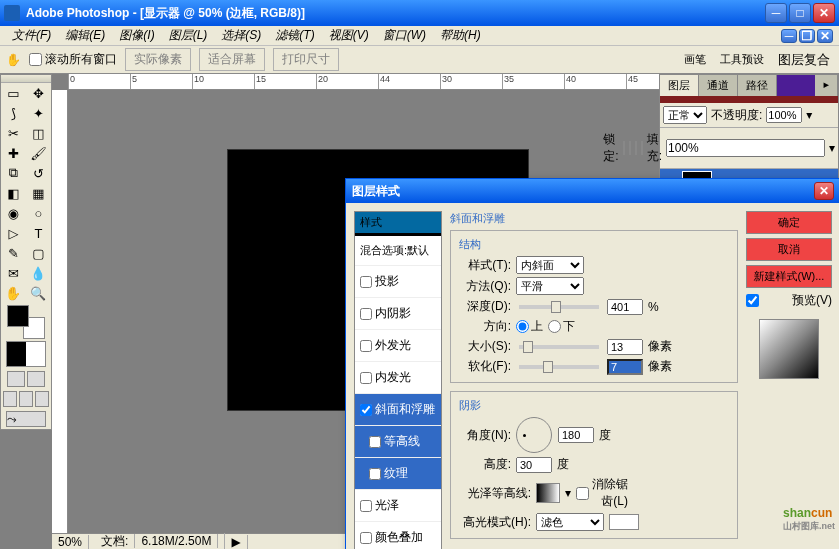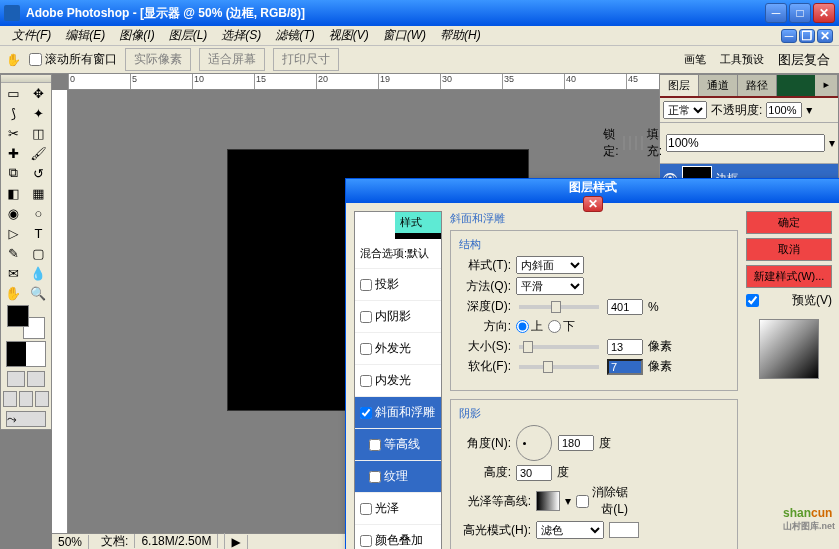--- a/index.html
+++ b/index.html
@@ -29,49 +29,49 @@
 .mode-b { width: 18px; height: 16px; border: 1px solid #888; background: #dcdcdc; cursor: pointer; }
 .docwin { position: absolute; left: 52px; top: 0; right: 180px; bottom: 0; background: #808080; }
 .ruler-h { position: absolute; left: 16px; right: 0; top: 0; height: 16px; background: #fff; border-bottom: 1px solid #888; font-size: 9px; overflow: hidden; }
 .ruler-v { position: absolute; top: 16px; left: 0; width: 16px; bottom: 16px; background: #fff; border-right: 1px solid #888; }
 .canvas-area { position: absolute; left: 16px; top: 16px; right: 0; bottom: 16px; background: #808080; overflow: hidden; }
 .artboard { position: absolute; left: 160px; top: 60px; width: 300px; height: 260px; background: #000; box-shadow: 0 0 0 1px #333; }
 .status-bar { position: absolute; bottom: 0; left: 0; right: 0; height: 16px; background: #ece9d8; border-top: 1px solid #888; display: flex; align-items: center; font-size: 11px; }
 .status-bar span { padding: 0 6px; border-right: 1px solid #aaa; }
 .palette-well { position: absolute; right: 0; top: 0; width: 180px; bottom: 0; background: #808080; }
 .layers-panel { background: #ece9d8; border: 1px solid #888; }
-.panel-tabs { display: flex; background: #14532d; border-bottom: 2px solid #7f1d1d; }
+.panel-tabs { display: flex; background: #4c1d95; border-bottom: 7px solid #7f1d1d; }
 .ptab { padding: 3px 8px; border-right: 1px solid #888; cursor: pointer; font-size: 11px; background: #c0c0b0; }
 .ptab.active { background: #ece9d8; }
 .panel-opts { padding: 3px; display: flex; align-items: center; gap: 4px; border-bottom: 1px solid #aaa; }
 .panel-opts select { font-size: 11px; height: 18px; }
 .panel-opts input[type=text] { width: 36px; font-size: 11px; height: 16px; }
 .panel-opts2 { padding: 3px; display: flex; align-items: center; gap: 4px; justify-content: flex-end; border-bottom: 1px solid #aaa; font-size: 11px; }
 .lock-icon { width: 14px; height: 14px; border: 1px solid #888; }
 .layer-list { }
 .layer-row { display: flex; align-items: center; padding: 2px; border-bottom: 1px solid #ccc; gap: 4px; }
 .layer-row.active { background: #316ac5; color: #fff; }
 .eye { width: 16px; height: 16px; display: flex; align-items: center; justify-content: center; }
 .layer-thumb { width: 30px; height: 24px; background: #fff; border: 1px solid #888; }
 .layer-thumb.black { background: #000; }
 .layer-row.active .layer-thumb { border-color: #fff; }
 .layer-name { flex: 1; font-size: 11px; }
 .dialog { position: absolute; left: 345px; top: 178px; width: 496px; background: #ece9d8; border: 1px solid #0054e3; box-shadow: 3px 3px 8px rgba(0,0,0,0.4); z-index: 100; }
-.dlg-title { background: linear-gradient(to bottom, #3a95ff 0%, #0054e3 100%); height: 24px; display: flex; align-items: center; padding: 0 6px; color: #fff; font-weight: bold; flex-direction: column; }
+.dlg-title { background: linear-gradient(to bottom, #3a95ff 0%, #0054e3 100%); height: 24px; display: flex; align-items: center; padding: 0 6px; color: #fff; font-weight: bold; }
 .dlg-title .t { flex: 1; }
 .dlg-close { width: 20px; height: 18px; background: linear-gradient(to bottom, #f08080, #d03030); border: 1px solid #a02020; border-radius: 3px; color: #fff; display: flex; align-items: center; justify-content: center; cursor: pointer; }
 .dlg-body { display: flex; padding: 8px; gap: 8px; }
 .style-list { width: 88px; border: 1px solid #888; background: #fff; }
-.style-hdr { background: #5eead4; padding: 3px 5px; border-bottom: 6px solid #000000; font-size: 11px; margin-left: 40px; }
+.style-hdr { background: #0369a1; padding: 3px 5px; border-bottom: 3px solid #000000; font-size: 11px; }
 .style-item { padding: 7px 5px; font-size: 11px; display: flex; align-items: center; gap: 3px; border-bottom: 1px solid #eee; cursor: pointer; }
 .style-item.sel { background: #316ac5; color: #fff; }
 .style-item.subsel { background: #316ac5; color: #fff; padding-left: 14px; }
 .style-item input { width: 12px; height: 12px; }
 .settings-pane { flex: 1; }
-.fieldset { border: 1px solid #aaa; padding: 6px 8px 12px; margin-bottom: 8px; }
+.fieldset { border: 1px solid #aaa; padding: 6px 8px 4px; margin-bottom: 8px; }
 .fieldset-title { color: #316ac5; font-size: 11px; margin-bottom: 4px; }
 .frow { display: flex; align-items: center; gap: 5px; margin: 3px 0; font-size: 11px; }
 .frow label { width: 52px; text-align: right; }
 .frow select { width: 68px; height: 18px; font-size: 11px; }
 .frow input[type=text] { width: 36px; height: 16px; font-size: 11px; padding: 0 2px; }
 .slider { width: 80px; height: 4px; background: #ccc; position: relative; margin: 0 3px; }
 .slider .thumb { position: absolute; top: -4px; width: 10px; height: 12px; background: #ece9d8; border: 1px solid #888; }
 .radio { display: flex; align-items: center; gap: 2px; }
 .btns-col { width: 86px; display: flex; flex-direction: column; gap: 4px; }
 .dlg-btn { padding: 3px 4px; border: 1px solid #888; background: #ef4444; cursor: pointer; font-size: 11px; text-align: center; }
@@ -179,21 +179,21 @@
   </div>
 
   <div class="docwin">
     <div class="ruler-h">
       <div class="ruler-ticks">
         <span>0</span>
         <span>5</span>
         <span>10</span>
         <span>15</span>
         <span>20</span>
-        <span>19</span>
+        <span>44</span>
         <span>30</span>
         <span>35</span>
         <span>40</span>
         <span>45</span>
       </div>
     </div>
     <div class="ruler-v"></div>
     <div class="canvas-area">
       <div class="artboard"></div>
     </div>

